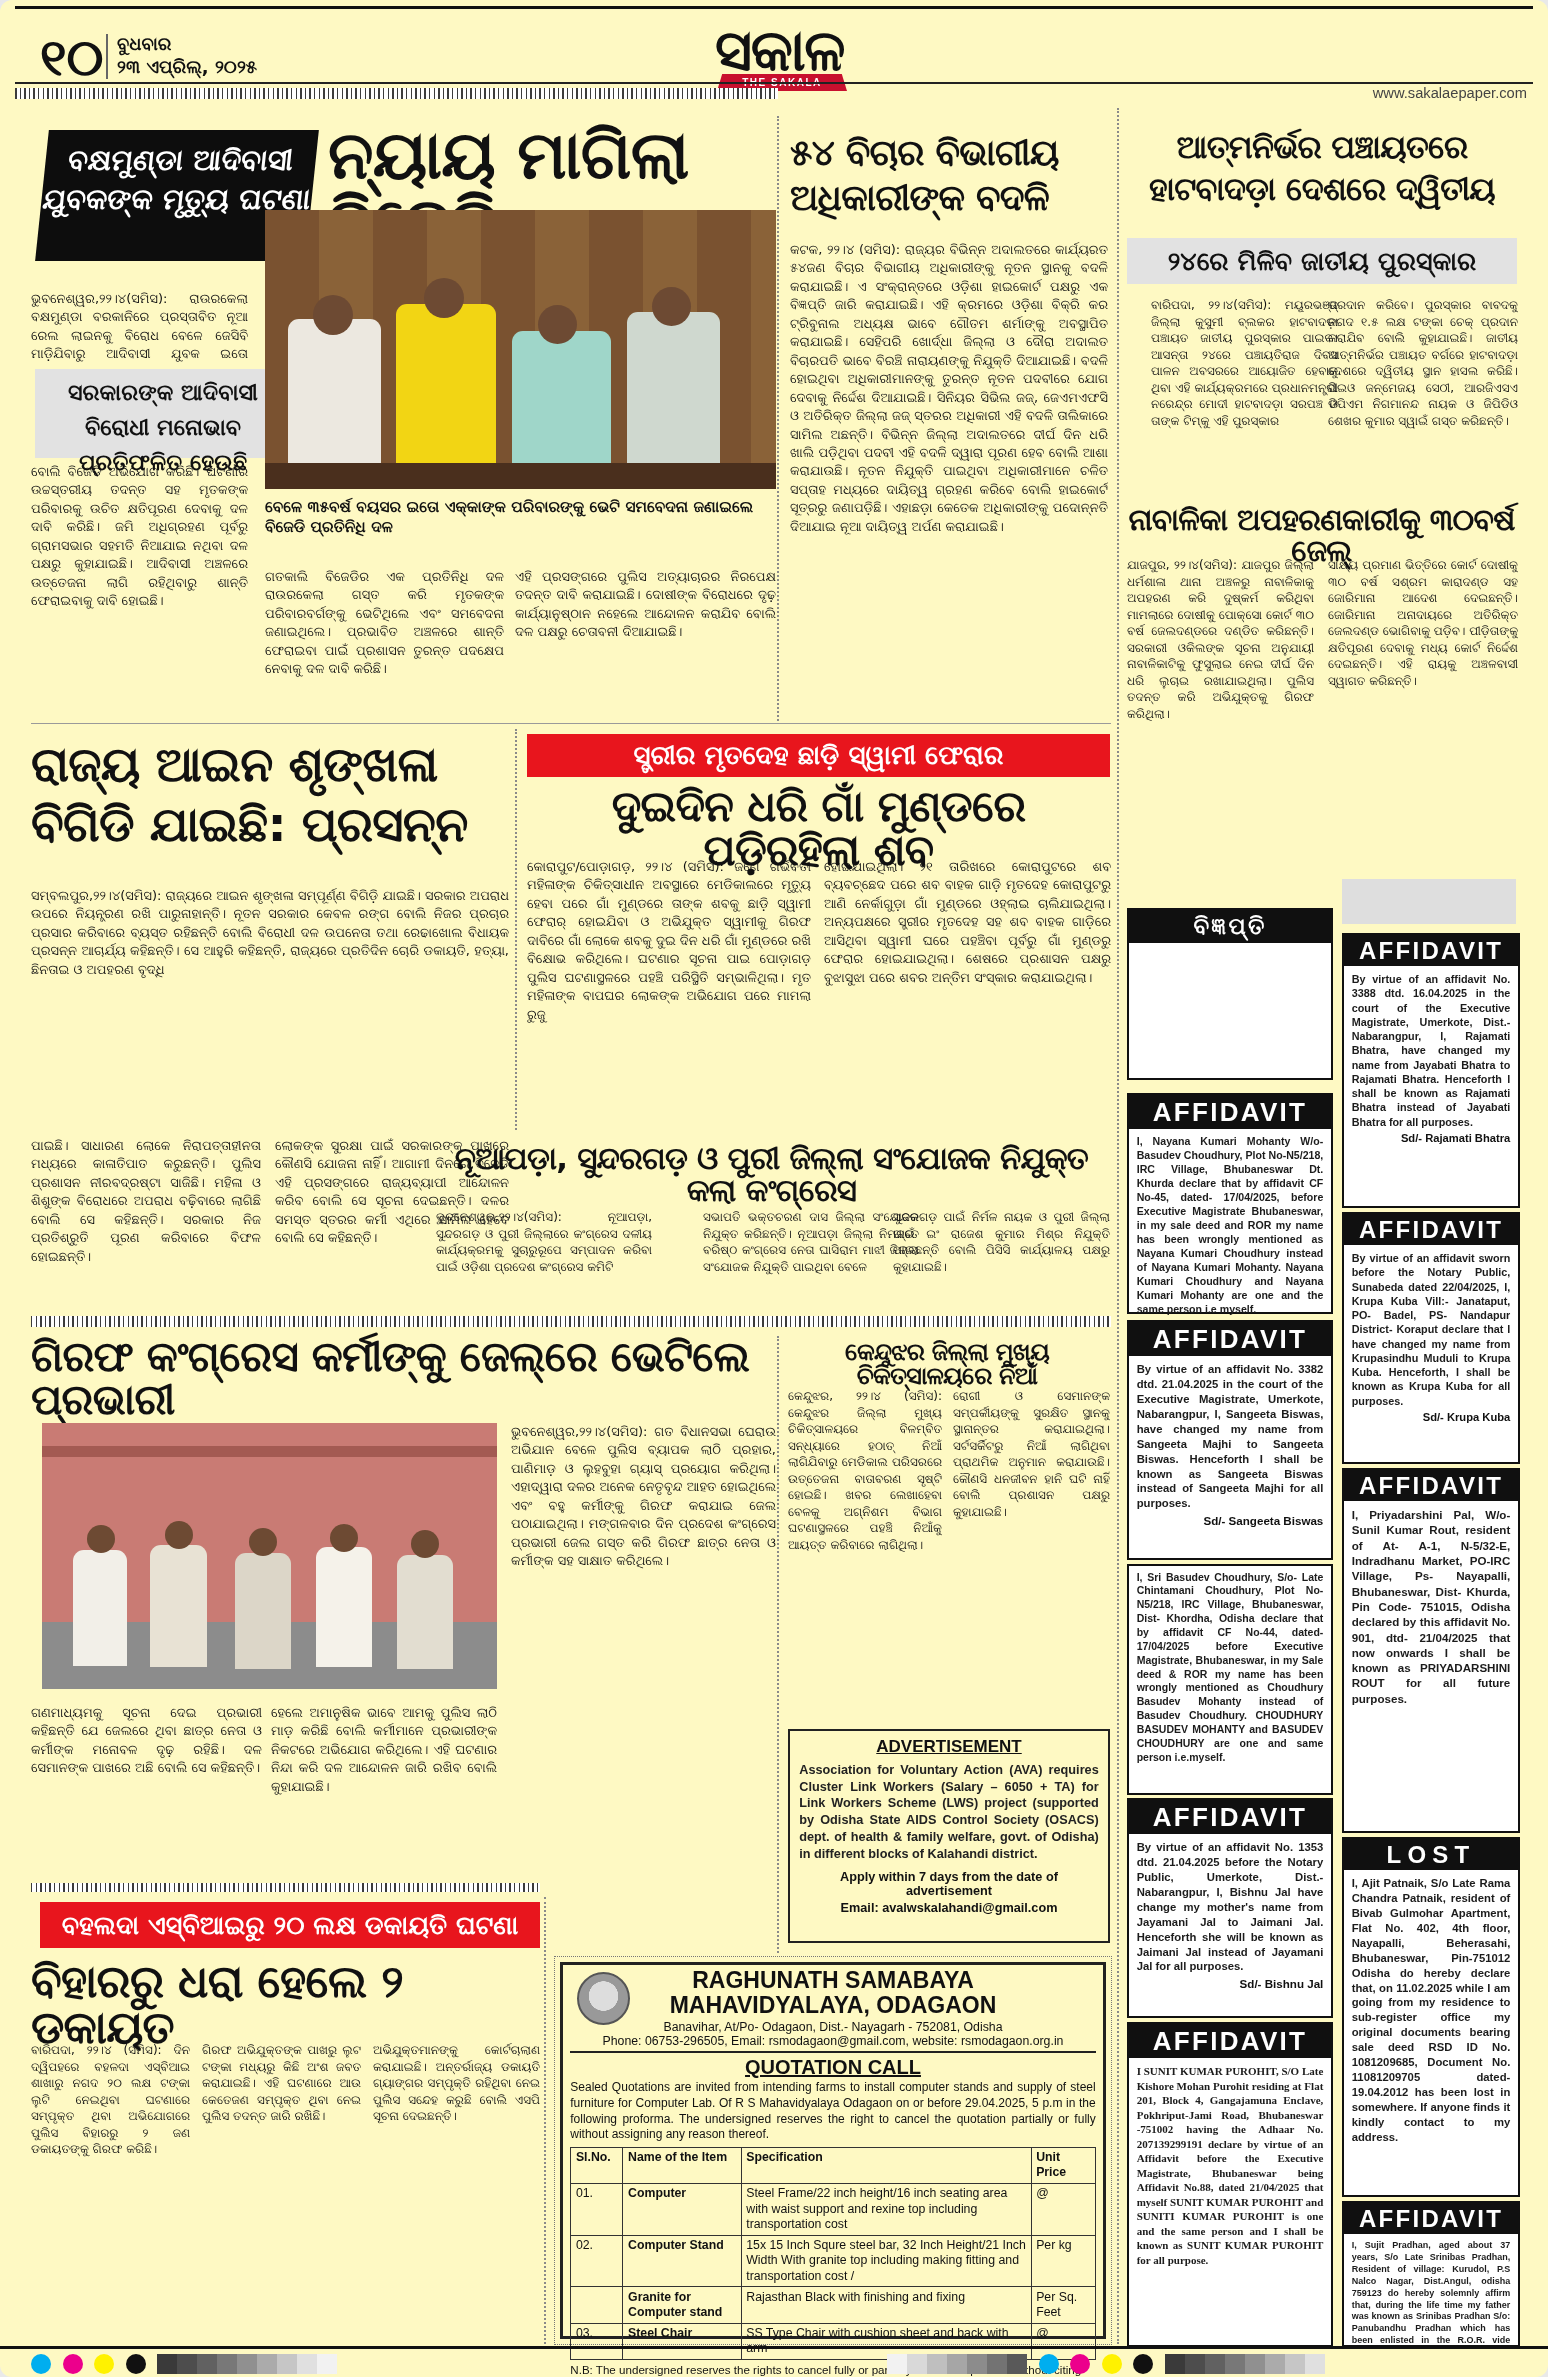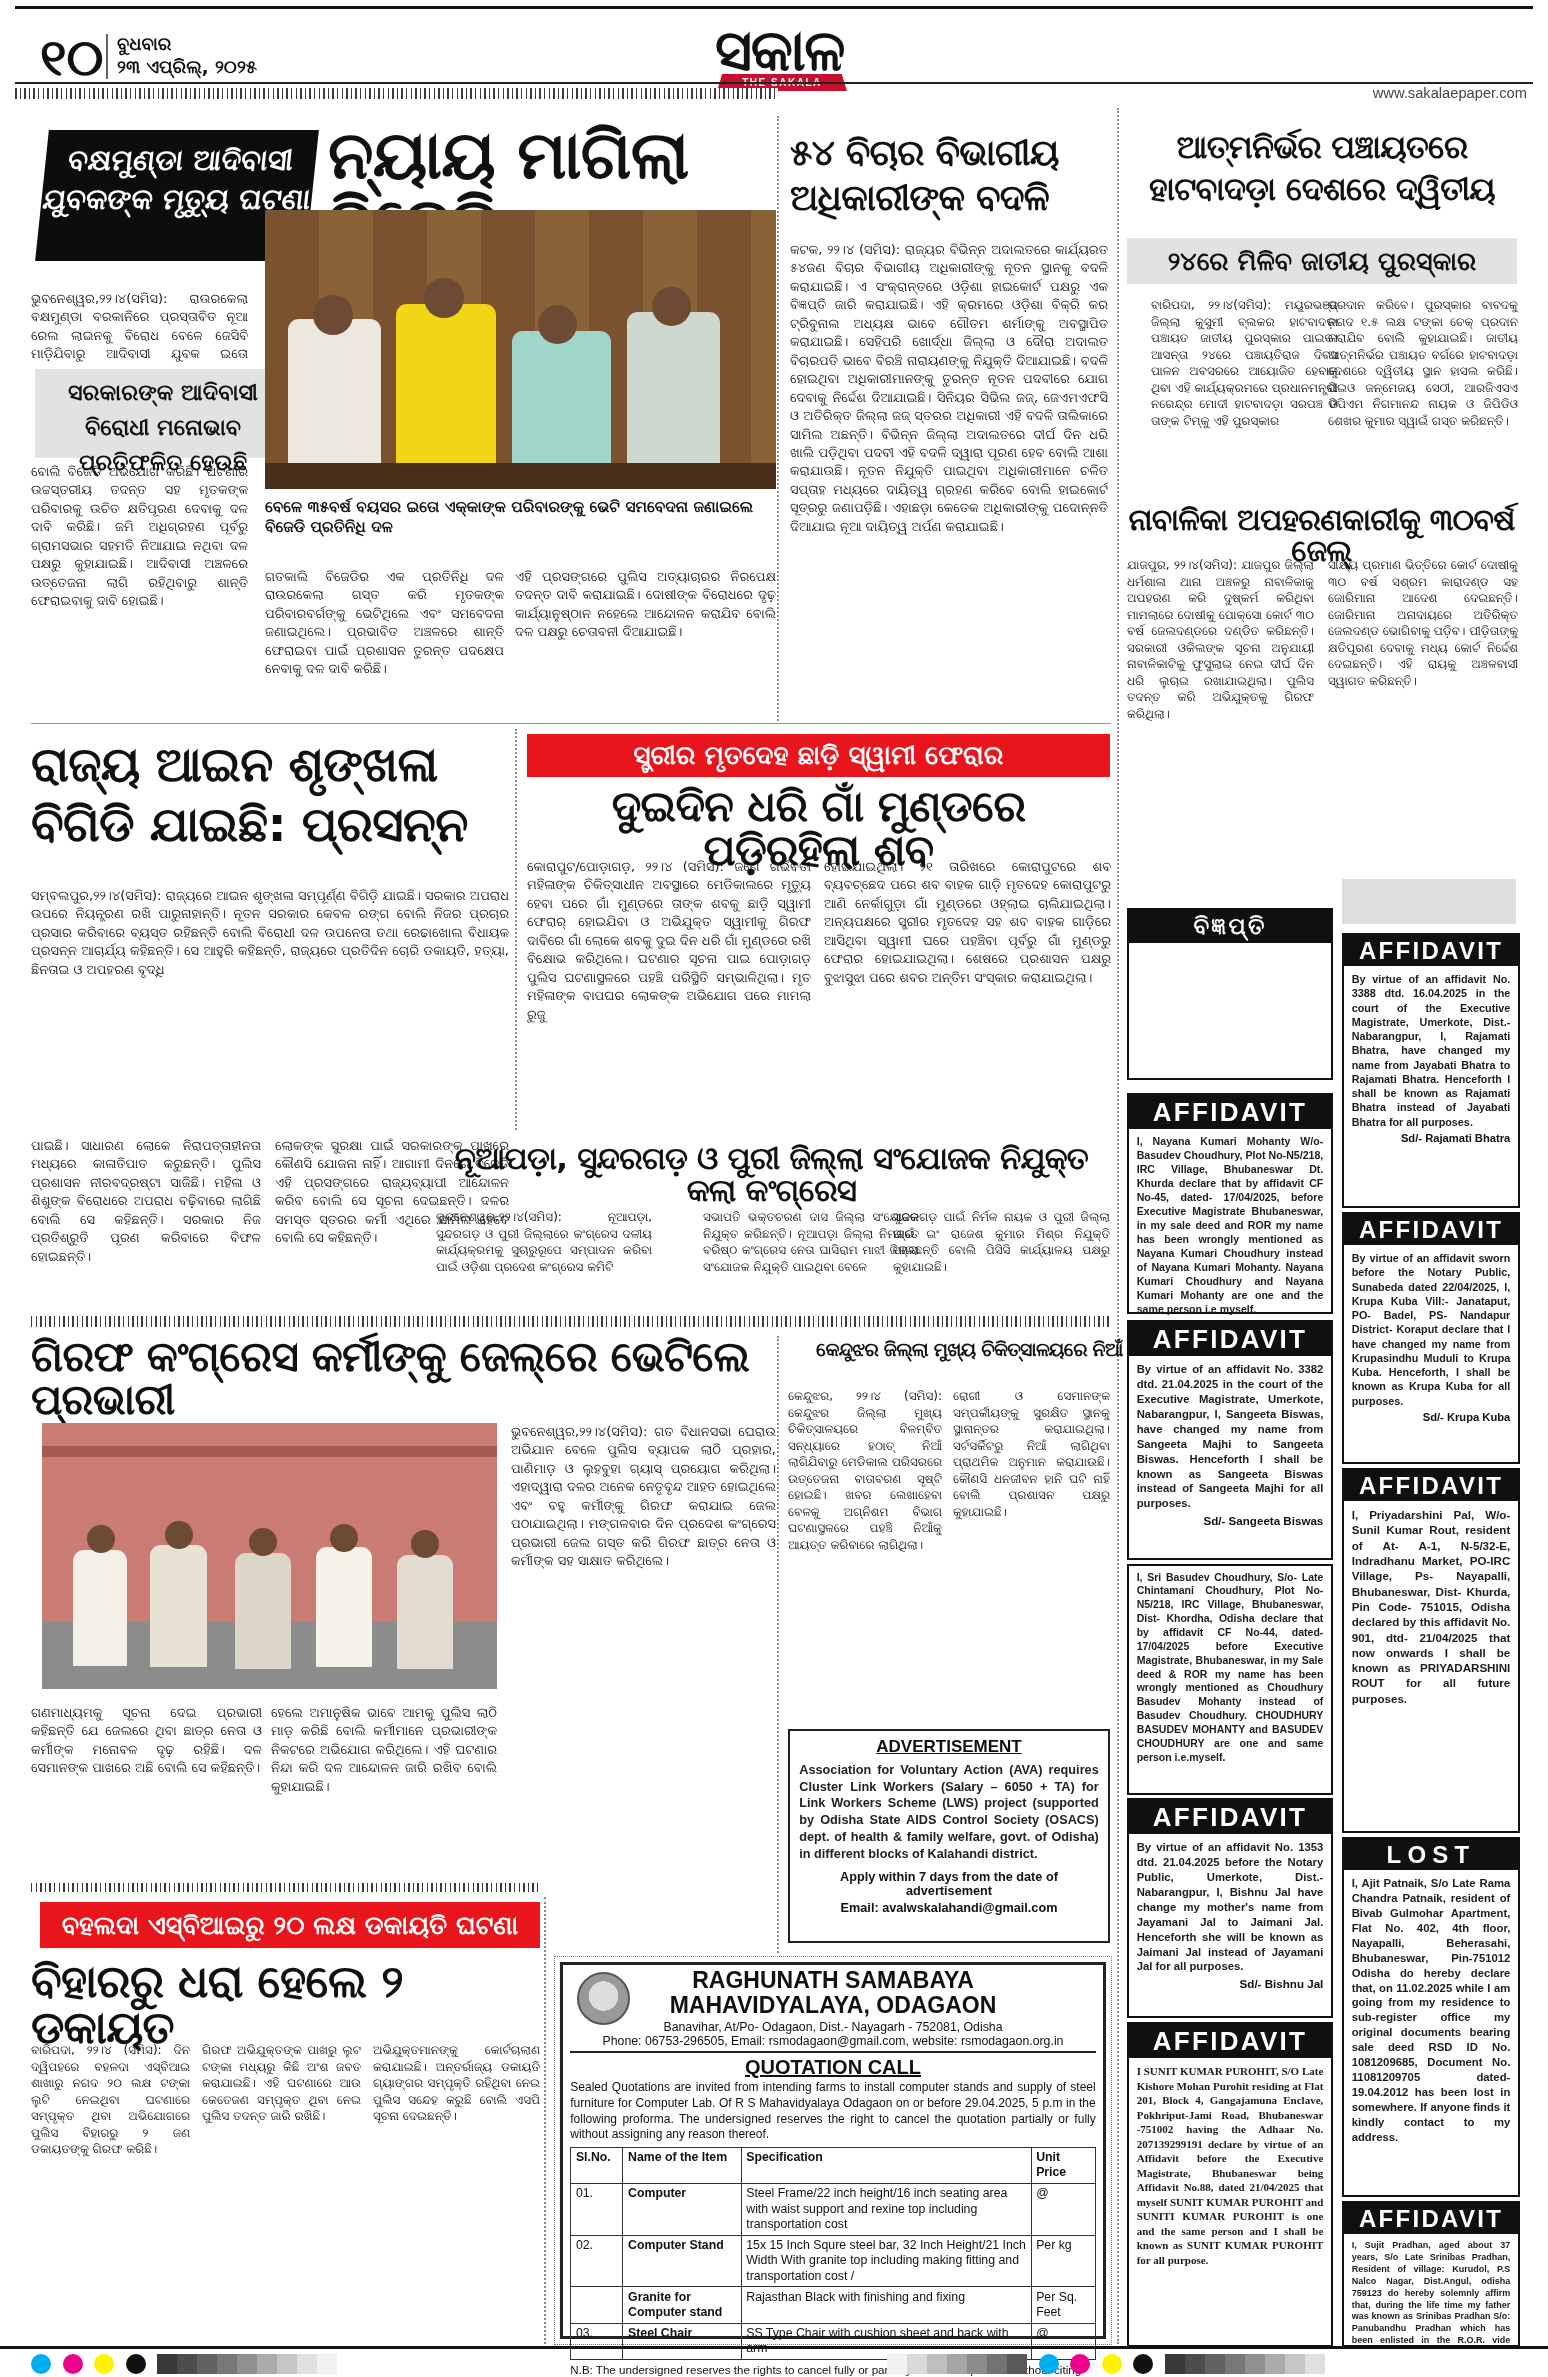--- a/index.html
+++ b/index.html
@@ -1,17 +1,17 @@
 <!DOCTYPE html>
 <html style="font-size:12.3px"><head>
 <meta charset="utf-8">
 <style>
   html,body{margin:0;padding:0;background:#e9e9e9;}
-  #page{position:relative;width:1548px;height:2377px;background:#ffffff;overflow:hidden;
-        font-family:"DejaVu Sans",sans-serif;color:#111;}
+  #page{position:relative;width:1548px;height:2377px;background:#fef9c3;overflow:hidden;
+        font-family:"DejaVu Sans",sans-serif;color:#111;border-radius:12px;}
   .abs{position:absolute;}
   .pre{white-space:pre-line;}
   .jus{text-align:justify;overflow:hidden;}
   .odia{font-family:"DejaVu Sans",sans-serif;}
   .eng{font-family:"Liberation Sans",sans-serif;}
   .hl{font-weight:900;line-height:1.02;letter-spacing:-0.8px;}
   .body-txt{font-size:13px;line-height:1.42;font-weight:500;}
   .sm-txt{font-size:12px;line-height:1.38;font-weight:500;}
   .vdot{width:0;border-left:2.3px dotted #8a8a8a;}
   .hline{height:0;border-top:0.8px solid #9a9a9a;}
@@ -125,21 +125,21 @@
     <div class="person" style="left:274px;bottom:21.6px;width:56px;height:120px;background:#f5f2ea;"></div>
     <div class="head" style="left:288px;bottom:137px;width:28px;height:28px;"></div>
     <div class="person" style="left:355px;bottom:20px;width:56px;height:114px;background:#e2ddd0;"></div>
     <div class="head" style="left:369px;bottom:131px;width:28px;height:28px;"></div>
   </div>
   <div class="abs odia jus body-txt" style="left:511px;top:1423px;width:265px;height:420px;">ଭୁବନେଶ୍ୱର,୨୨।୪(ସମିସ): ଗତ ବିଧାନସଭା ଘେରାଉ ଅଭିଯାନ ବେଳେ ପୁଲିସ ବ୍ୟାପକ ଲାଠି ପ୍ରହାର, ପାଣିମାଡ଼ ଓ ଲୁହବୁହା ଗ୍ୟାସ୍ ପ୍ରୟୋଗ କରିଥିଲା। ଏହାଦ୍ୱାରା ଦଳର ଅନେକ ନେତୃବୃନ୍ଦ ଆହତ ହୋଇଥିଲେ ଏବଂ ବହୁ କର୍ମୀଙ୍କୁ ଗିରଫ କରାଯାଇ ଜେଲ ପଠାଯାଇଥିଲା। ମଙ୍ଗଳବାର ଦିନ ପ୍ରଦେଶ କଂଗ୍ରେସ ପ୍ରଭାରୀ ଜେଲ ଗସ୍ତ କରି ଗିରଫ ଛାତ୍ର ନେତା ଓ କର୍ମୀଙ୍କ ସହ ସାକ୍ଷାତ କରିଥିଲେ।</div>
   <div class="abs odia jus body-txt" style="left:31px;top:1704px;width:231px;height:139px;">ଗଣମାଧ୍ୟମକୁ ସୂଚନା ଦେଇ ପ୍ରଭାରୀ କହିଛନ୍ତି ଯେ ଜେଲରେ ଥିବା ଛାତ୍ର ନେତା ଓ କର୍ମୀଙ୍କ ମନୋବଳ ଦୃଢ଼ ରହିଛି। ଦଳ ସେମାନଙ୍କ ପାଖରେ ଅଛି ବୋଲି ସେ କହିଛନ୍ତି।</div>
   <div class="abs odia jus body-txt" style="left:271px;top:1704px;width:226px;height:139px;">ହେଲେ ଅମାନୁଷିକ ଭାବେ ଆମକୁ ପୁଲିସ ଲାଠି ମାଡ଼ କରିଛି ବୋଲି କର୍ମୀମାନେ ପ୍ରଭାରୀଙ୍କ ନିକଟରେ ଅଭିଯୋଗ କରିଥିଲେ। ଏହି ଘଟଣାର ନିନ୍ଦା କରି ଦଳ ଆନ୍ଦୋଳନ ଜାରି ରଖିବ ବୋଲି କୁହାଯାଇଛି।</div>
 
   <div class="abs vdot" style="left:777px;top:1336px;height:617px;"></div>
-  <div class="abs odia hl" style="left:816px;top:1340px;width:322px;font-size:19px;text-align:left;">କେନ୍ଦୁଝର ଜିଲ୍ଲା ମୁଖ୍ୟ ଚିକିତ୍ସାଳୟରେ ନିଆଁ</div>
+  <div class="abs odia hl" style="left:786px;top:1340px;width:322px;font-size:24px;text-align:center;">କେନ୍ଦୁଝର ଜିଲ୍ଲା ମୁଖ୍ୟ ଚିକିତ୍ସାଳୟରେ ନିଆଁ</div>
   <div class="abs odia jus sm-txt" style="left:788px;top:1388px;width:154px;height:332px;">କେନ୍ଦୁଝର, ୨୨।୪ (ସମିସ): କେନ୍ଦୁଝର ଜିଲ୍ଲା ମୁଖ୍ୟ ଚିକିତ୍ସାଳୟରେ ବିଳମ୍ବିତ ସନ୍ଧ୍ୟାରେ ହଠାତ୍ ନିଆଁ ଲାଗିଯିବାରୁ ମେଡିକାଲ ପରିସରରେ ଉତ୍ତେଜନା ବାତାବରଣ ସୃଷ୍ଟି ହୋଇଛି। ଖବର ଲେଖାହେବା ବେଳକୁ ଅଗ୍ନିଶମ ବିଭାଗ ଘଟଣାସ୍ଥଳରେ ପହଞ୍ଚି ନିଆଁକୁ ଆୟତ୍ତ କରିବାରେ ଲାଗିଥିଲା।</div>
   <div class="abs odia jus sm-txt" style="left:953px;top:1388px;width:157px;height:332px;">ରୋଗୀ ଓ ସେମାନଙ୍କ ସମ୍ପର୍କୀୟଙ୍କୁ ସୁରକ୍ଷିତ ସ୍ଥାନକୁ ସ୍ଥାନାନ୍ତର କରାଯାଇଥିଲା। ସର୍ଟସର୍କିଟରୁ ନିଆଁ ଲାଗିଥିବା ପ୍ରାଥମିକ ଅନୁମାନ କରାଯାଉଛି। କୌଣସି ଧନଜୀବନ ହାନି ଘଟି ନାହିଁ ବୋଲି ପ୍ରଶାସନ ପକ୍ଷରୁ କୁହାଯାଇଛି।</div>
 
   <div class="abs" style="left:788px;top:1729px;width:322px;height:214px;border:2.3px solid #222;padding:6.2px 9.3px;box-sizing:border-box;">
     <div class="eng" style="text-align:center;font-weight:900;font-size:17px;text-decoration:underline;">ADVERTISEMENT</div>
     <div class="eng jus" style="font-size:12.7px;line-height:1.32;margin-top:4.6px;font-weight:600;color:#222;">Association for Voluntary Action (AVA) requires Cluster Link Workers (Salary – 6050 + TA) for Link Workers Scheme (LWS) project (supported by Odisha State AIDS Control Society (OSACS) dept. of health &amp; family welfare, govt. of Odisha) in different blocks of Kalahandi district.</div>
     <div class="eng" style="text-align:center;font-size:12.7px;margin-top:7.7px;font-weight:600;">Apply within 7 days from the date of advertisement</div>
     <div class="eng" style="text-align:center;font-size:12.7px;font-weight:900;margin-top:3.1px;">Email: avalwskalahandi@gmail.com</div>
   </div>
 

